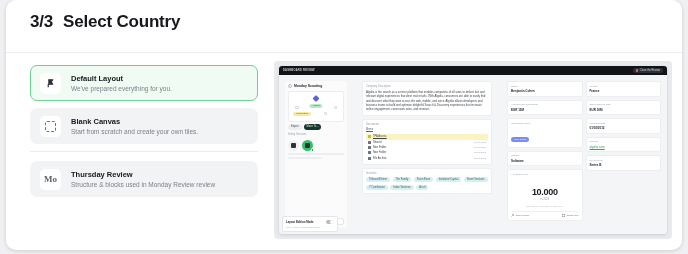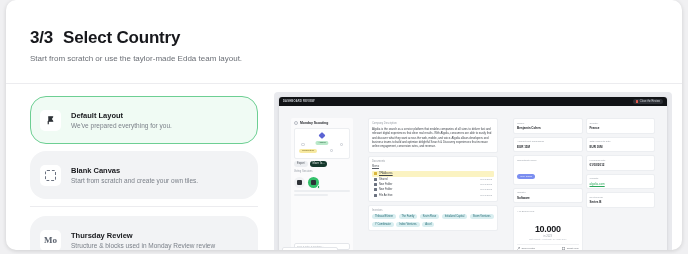--- a/index.html
+++ b/index.html
@@ -12,42 +12,42 @@
   }
   .window {
     position:absolute; left:6px; top:0px;
     width:676px; height:250px;
     background:#ffffff;
     border-radius:10px;
     box-shadow:0 1px 4px rgba(0,0,0,.14);
     overflow:hidden;
   }
   
-  .hdr { padding:28px 0 10px 24px; }
+  .hdr { padding:12px 0 10px 24px; }
   .hdr-title {
     display:flex; align-items:baseline; gap:10px;
     font-size:17px; font-weight:bold; color:#17181c;
     letter-spacing:-.2px;
   }
   .hdr-step { font-size:17px; font-weight:bold; color:#17181c; }
   .hdr-sub { margin-top:6px; font-size:8px; color:#6b6f76; }
   .hdr-rule { height:1px; background:#ececef; margin-top:10px; }
 
   
   .body-wrap { display:flex; height:190px; }
   .left-col { width:268px; padding:12px 16px 0 24px; }
 
   .opt {
     display:flex; align-items:center; gap:10px;
     background:#f2f3f5;
     border:1px solid transparent;
-    border-radius:16px;
+    border-radius:7px;
     padding:7px 9px;
     margin-bottom:7px;
-    height:48px;
+    height:36px;
   }
   .opt.selected {
     background:#f0fbf4;
     border:1px solid #6dcf93;
   }
   .opt-ico {
     width:21px; height:21px; min-width:21px;
     background:#ffffff;
     border-radius:5px;
     display:flex; align-items:center; justify-content:center;
@@ -96,21 +96,21 @@
     font-weight:bold;
   }
   .pv-topbar-btn {
     display:flex; align-items:center; gap:1.5px;
     background:#2c2f35; border-radius:5px;
     padding:1px 3px;
     font-size:2.6px; color:#d6d9de;
   }
   .red-sq { width:2.5px; height:2.5px; background:#e2584d; border-radius:.5px; }
 
-  .pv-main { flex:1; display:flex; gap:15px; padding:12px; overflow:hidden; }
+  .pv-main { flex:1; display:flex; gap:15px; padding:6px; overflow:hidden; }
 
   
   .pv-left {
     width:62px; background:#fbfbfc; border-radius:2px;
     padding:3px; display:flex; flex-direction:column; gap:2.5px;
     position:relative;
   }
   .pv-l-head { display:flex; align-items:center; gap:2px; }
   .pv-l-dot { width:4px; height:4px; border-radius:50%; border:.5px solid #b9bdc5; }
   .pv-l-title { font-size:3.4px; font-weight:bold; color:#24262b; }
@@ -242,21 +242,20 @@
 </head>
 <body>
 
 <div class="window">
 
   <div class="hdr">
     <div class="hdr-title">
       <span class="hdr-step">3/3</span>
       <span>Select Country</span>
     </div>
-    <div class="hdr-sub">Start from scratch or use the taylor-made Edda team layout.</div>
   </div>
   <div class="hdr-rule"></div>
 
   <div class="body-wrap">
 
     <div class="left-col">
 
       <div class="opt selected">
         <div class="opt-ico">
           <svg width="9" height="9" viewBox="0 0 12 12">

